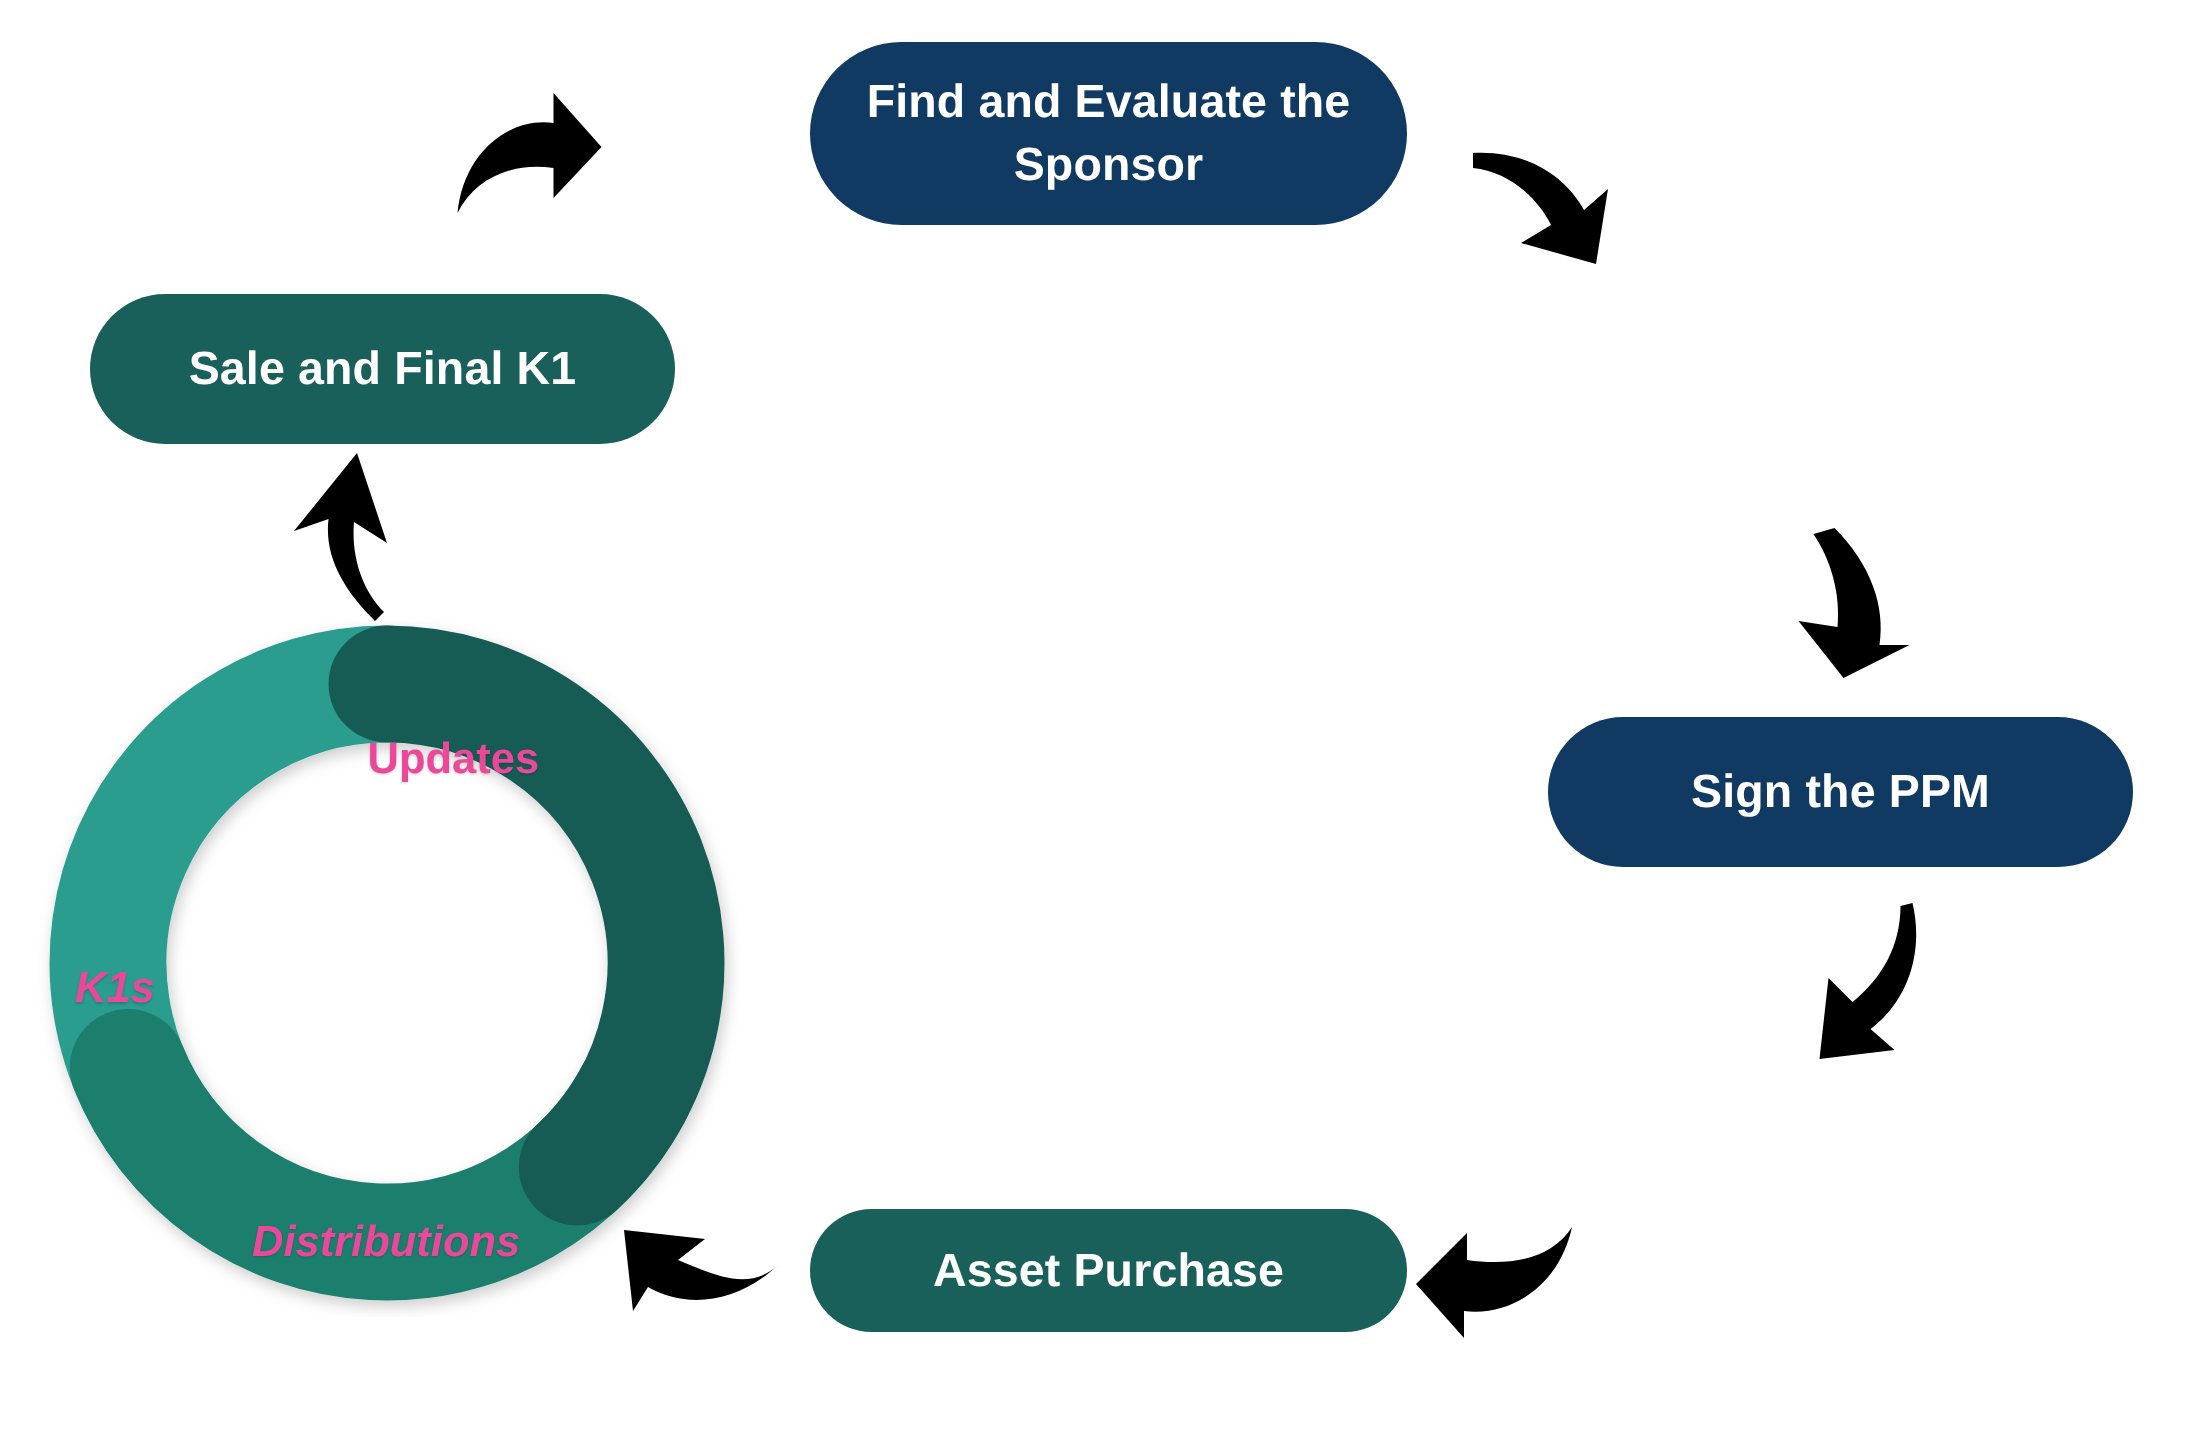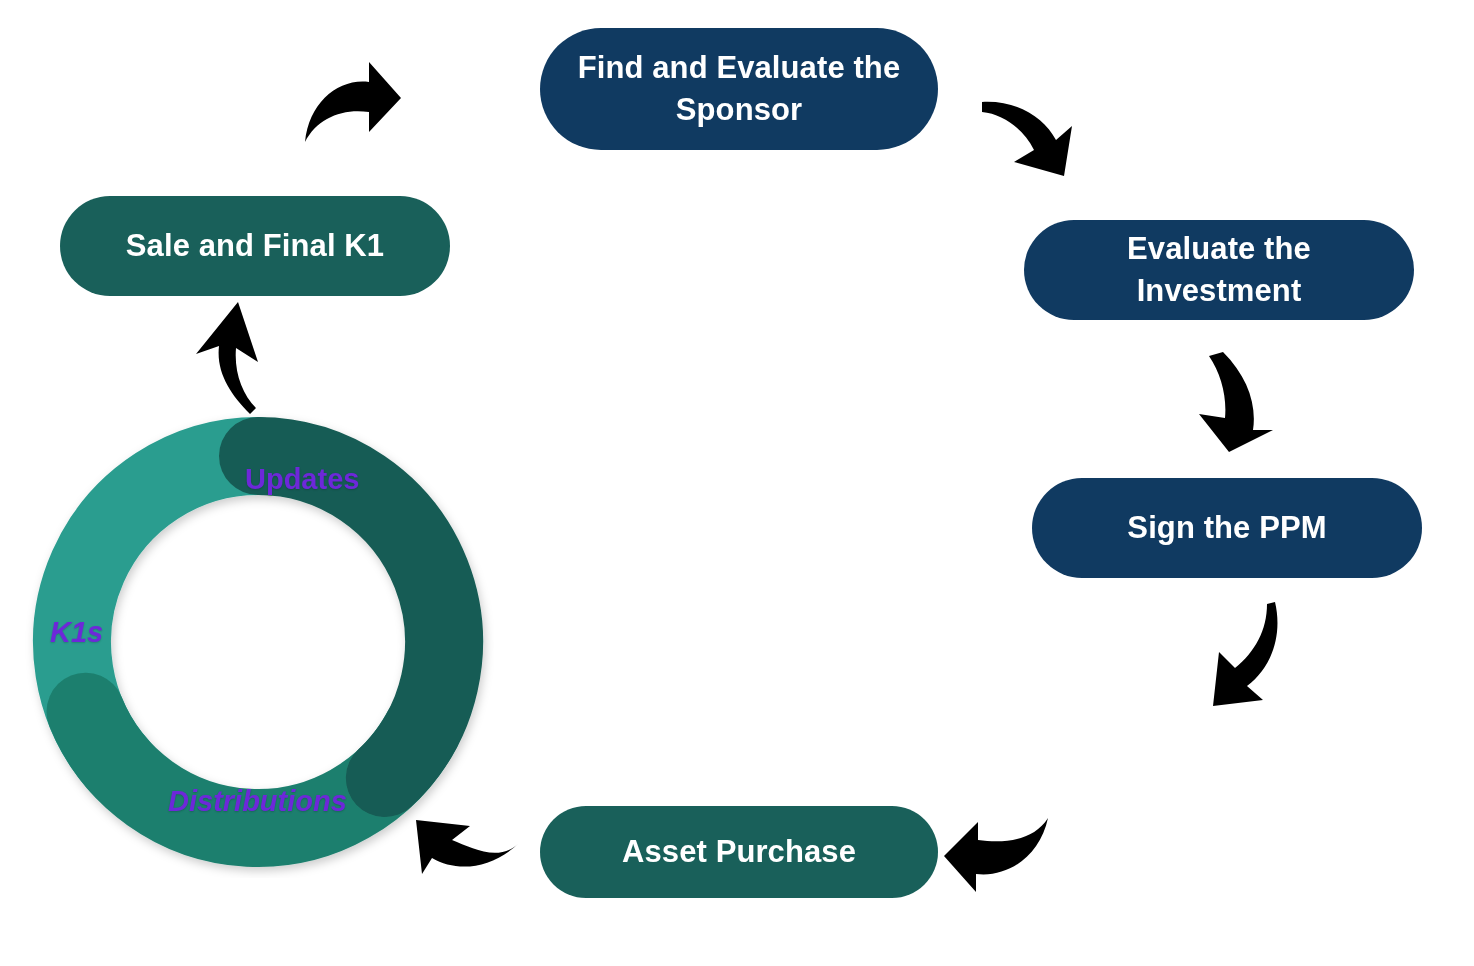--- a/index.html
+++ b/index.html
@@ -34,40 +34,41 @@
     padding: 6px 26px;
     letter-spacing: 0.1px;
   }
   .pill.navy  { background: #103A61; }
   .pill.teal  { background: #19605A; }
 
   .pill-find      { left: 540px;  top: 28px;  width: 398px; height: 122px; }
   .pill-evaluate  { left: 1024px; top: 220px; width: 390px; height: 100px; }
   .pill-ppm       { left: 1032px; top: 478px; width: 390px; height: 100px; }
   .pill-fund      { left: 1036px; top: 728px; width: 390px; height: 100px; }
-  .pill-asset     { left: 540px;  top: 806px; width: 398px; height: 92px; }
+  .pill-asset     { left: 540px;  top: 806px; width: 398px; height: 82px; }
   .pill-sale      { left: 60px;   top: 196px; width: 390px; height: 100px; }
 
   
   #donut-wrap {
     position: absolute;
     left: 22px;
     top: 406px;
     width: 472px;
     height: 472px;
   }
   #donut-wrap svg { display: block; width: 472px; height: 472px; }
 
   .donut-label {
     position: absolute;
-    color: #6d28d9;
+    color: #ec4899;
     font-weight: bold;
     font-size: 29px;
     white-space: nowrap;
     text-shadow: 0 1px 2px rgba(0,0,0,0.18);
+    margin-top: 27px;
   }
   .lbl-updates       { left: 245px; top: 463px; }
   .lbl-k1s           { left: 50px;  top: 616px; font-style: italic; }
   .lbl-distributions { left: 168px; top: 785px; font-style: italic; }
 
   
   .arrow {
     position: absolute;
     pointer-events: none;
   }
@@ -84,23 +85,20 @@
 </style>
 </head>
 <body>
 
 <div id="canvas">
 
   <div class="pill navy pill-find">
     <span>Find and Evaluate the Sponsor</span>
   </div>
 
-  <div class="pill navy pill-evaluate">
-    <span>Evaluate the Investment</span>
-  </div>
 
   <div class="pill navy pill-ppm">
     <span>Sign the PPM</span>
   </div>
 
 
   <div class="pill teal pill-asset">
     <span>Asset Purchase</span>
   </div>
 

